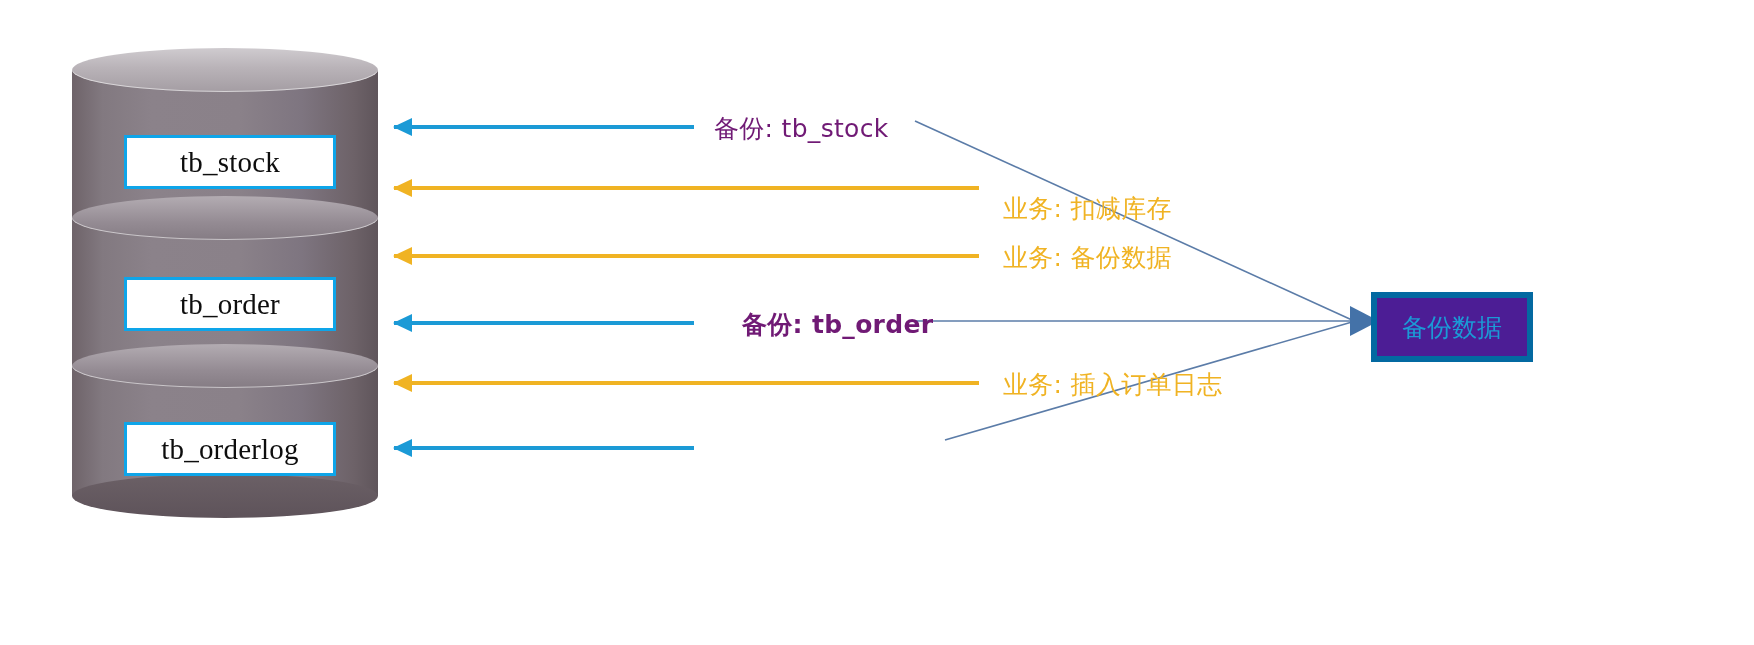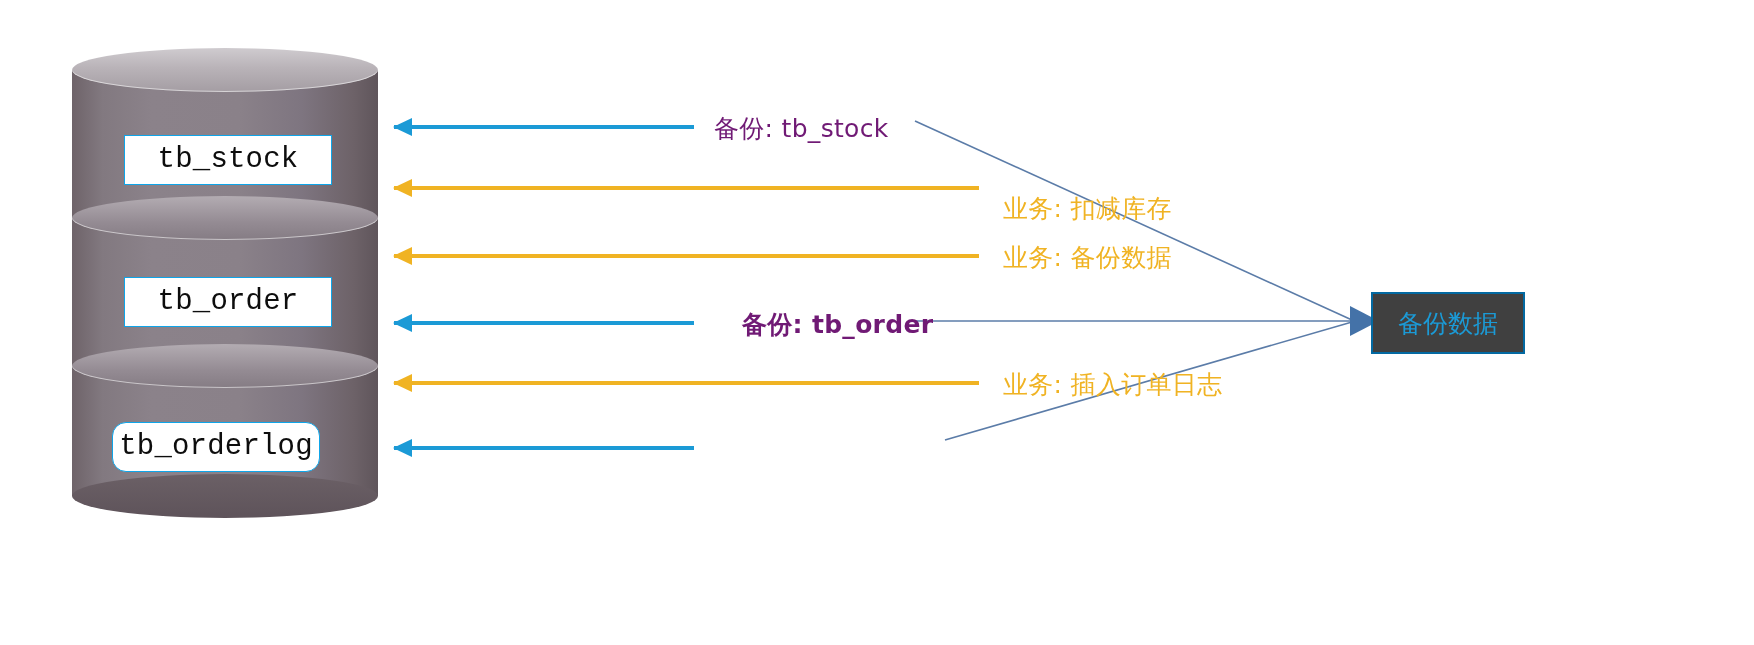--- a/index.html
+++ b/index.html
@@ -22,44 +22,44 @@
       box-shadow:inset 0 -1px 0 rgba(255,255,255,.55);
   }
   .seg-top.inner{
       background:linear-gradient(to bottom,#b3acb2 0%,#948b93 60%,#857c84 100%);
   }
   .seg-bottom{position:absolute;left:0;width:306px;height:44px;border-radius:50%;
       background:linear-gradient(to bottom,#6b6066 0%,#5e535a 100%);
   }
 
   .tbl-label{
-    position:absolute;background:#ffffff;border:1px solid #0ea5e9;
+    position:absolute;background:#ffffff;border:3px solid #0ea5e9;
     height:48px;line-height:48px;text-align:center;
     font-size:29px;color:#0d0d0d;letter-spacing:.2px;
-    font-family:Liberation Mono, monospace;
+    font-family:Liberation Serif, serif;
     white-space:nowrap;
   }
 
   
   .arrow-line{position:absolute;height:0;}
   .arrow-line .shaft{position:absolute;left:0;top:0;height:4px;width:100%;}
   .arrow-line .head{position:absolute;left:-1px;top:-7px;width:0;height:0;
       border-top:9px solid transparent;border-bottom:9px solid transparent;}
   .blue .shaft{background:#1b9ad6;}
   .blue .head{border-right:19px solid #1b9ad6;}
   .orange .shaft{background:#f0b323;}
   .orange .head{border-right:19px solid #f0b323;}
 
   .lbl{position:absolute;white-space:nowrap;font-size:25px;letter-spacing:.3px;
        font-family:"DejaVu Sans","Liberation Sans",sans-serif;}
   .lbl.blue-t{color:#701a75;}
   .lbl.orange-t{color:#f0b323;}
 
   
-  .dest{position:absolute;border:2px solid #0369a1;background:#404040;
+  .dest{position:absolute;border:6px solid #0369a1;background:#4c1d95;
         display:flex;align-items:center;justify-content:center;
         font-size:25px;color:#1b9ad6;
         font-family:"DejaVu Sans","Liberation Sans",sans-serif;}
 
   svg.links{position:absolute;left:0;top:0;width:1754px;height:645px;
             pointer-events:none;}
 </style>
 </head>
 <body>
 
@@ -86,21 +86,21 @@
 
     <div class="seg">
       <div class="seg-body" style="top:318px;height:130px;"></div>
       <div class="seg-top inner" style="top:296px;"></div>
       <div class="seg-bottom" style="top:426px;"></div>
     </div>
   </div>
 
   <div class="tbl-label" style="left:124px;top:135px;width:206px;">tb_stock</div>
   <div class="tbl-label" style="left:124px;top:277px;width:206px;">tb_order</div>
-  <div class="tbl-label" style="left:112px;top:422px;width:206px;border-radius:14px;">tb_orderlog</div>
+  <div class="tbl-label" style="left:124px;top:422px;width:206px;">tb_orderlog</div>
 
   <div class="arrow-line blue" style="left:394px;top:125px;width:300px;">
     <div class="shaft"></div>
     <div class="head"></div>
   </div>
   <div class="lbl blue-t" style="left:714px;top:112px;">备份: tb_stock</div>
 
   <div class="arrow-line orange" style="left:394px;top:186px;width:585px;">
     <div class="shaft"></div>
     <div class="head"></div>

